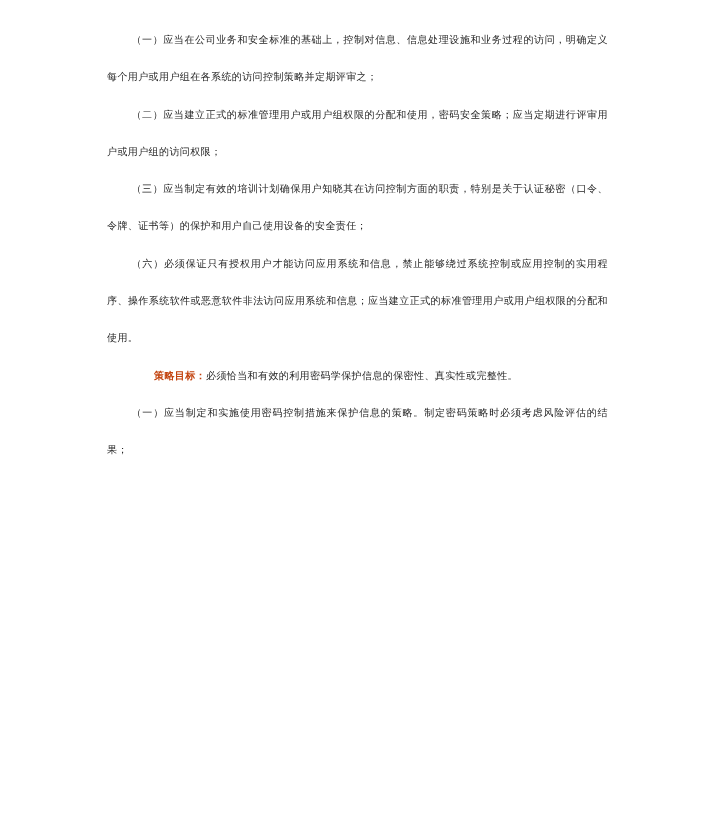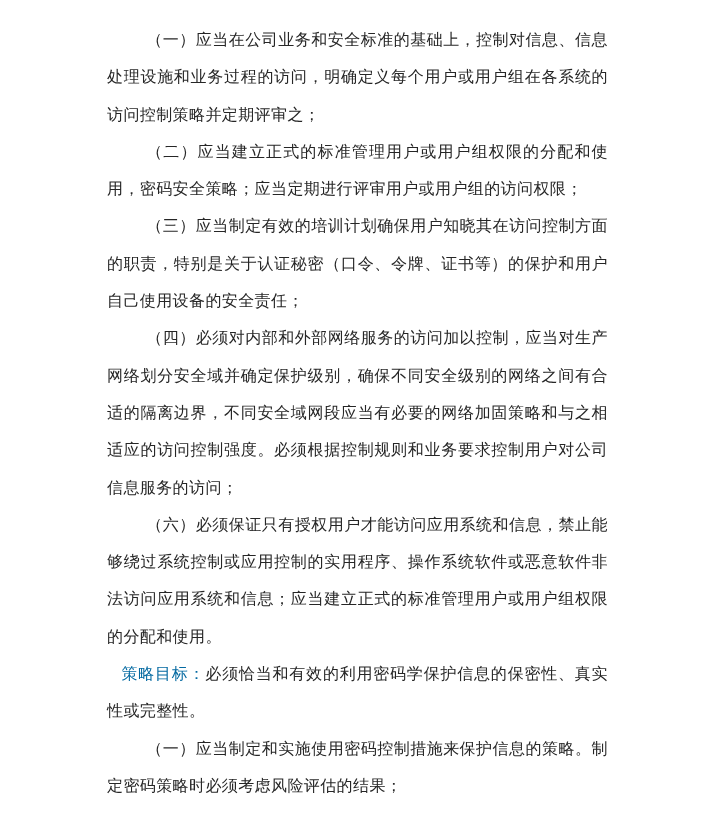--- a/index.html
+++ b/index.html
@@ -15,21 +15,21 @@
   }
   .page {
     box-sizing: border-box;
     width: 713px;
     height: 839px;
     padding: 21px 105px 0 107px;
     background: #ffffff;
   }
   .doc-body p {
     margin: 0;
-    font-size: 16px;
+    font-size: 10px;
     line-height: 37.3px;
     color: #262626;
     text-align: justify;
     text-indent: 2.45em;
     letter-spacing: 0.4px;
   }
   .section-heading {
     margin: 10px 0 16px 0;
     font-size: 15.5px;
     line-height: 30px;
@@ -38,37 +38,37 @@
     text-indent: 2.3em;
     letter-spacing: 0.3px;
   }
   .section-heading .heading-number {
     margin-right: 20px;
   }
   .objective-para {
     text-indent: 0.9em !important;
   }
   .objective-para .objective-label {
-    font-weight: normal;
-    color: #0369a1;
+    font-weight: bold;
+    color: #c2410c;
+    margin-left: 38px;
   }
 </style>
 </head>
 <body>
 
 <div class="page">
   <div class="doc-body">
 
     <p>（一）应当在公司业务和安全标准的基础上，控制对信息、信息处理设施和业务过程的访问，明确定义每个用户或用户组在各系统的访问控制策略并定期评审之；</p>
 
     <p>（二）应当建立正式的标准管理用户或用户组权限的分配和使用，密码安全策略；应当定期进行评审用户或用户组的访问权限；</p>
 
     <p>（三）应当制定有效的培训计划确保用户知晓其在访问控制方面的职责，特别是关于认证秘密（口令、令牌、证书等）的保护和用户自己使用设备的安全责任；</p>
 
-    <p>（四）必须对内部和外部网络服务的访问加以控制，应当对生产网络划分安全域并确定保护级别，确保不同安全级别的网络之间有合适的隔离边界，不同安全域网段应当有必要的网络加固策略和与之相适应的访问控制强度。必须根据控制规则和业务要求控制用户对公司信息服务的访问；</p>
 
 
     <p>（六）必须保证只有授权用户才能访问应用系统和信息，禁止能够绕过系统控制或应用控制的实用程序、操作系统软件或恶意软件非法访问应用系统和信息；应当建立正式的标准管理用户或用户组权限的分配和使用。</p>
 
 
     <p class="objective-para">
       <span class="objective-label">策略目标：</span><span>必须恰当和有效的利用密码学保护信息的保密性、真实性或完整性。</span>
     </p>
 
     <p>（一）应当制定和实施使用密码控制措施来保护信息的策略。制定密码策略时必须考虑风险评估的结果；</p>

